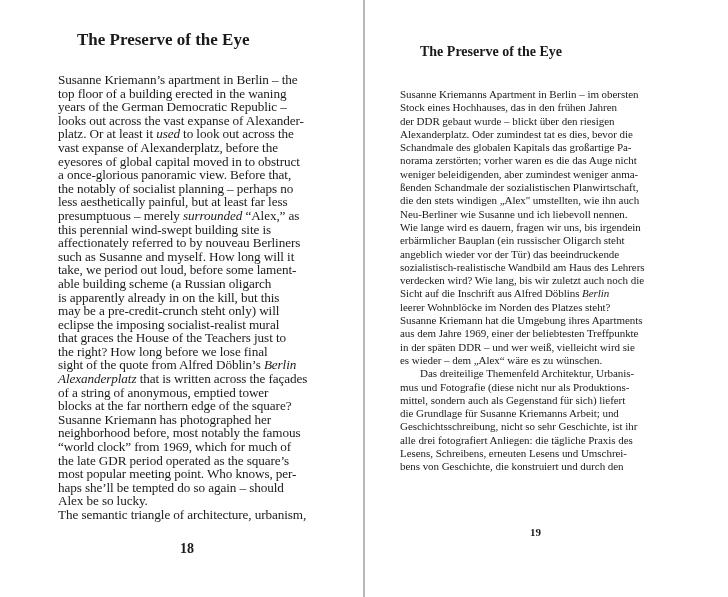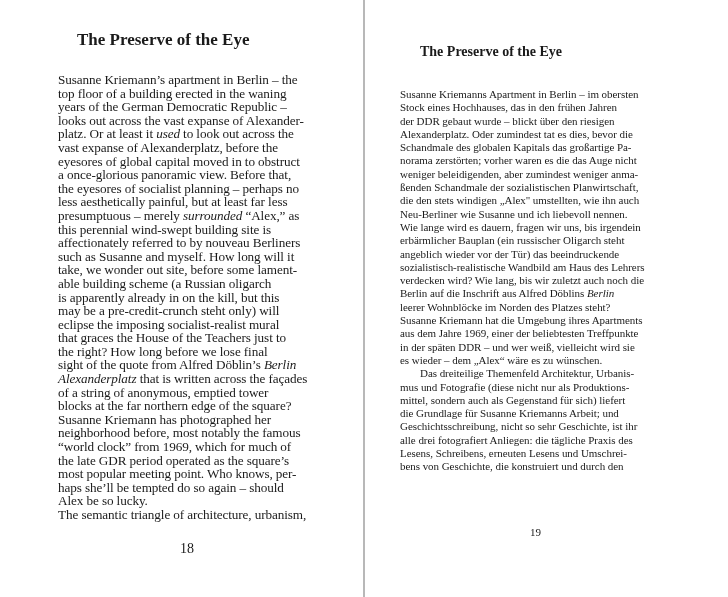--- a/index.html
+++ b/index.html
@@ -9,46 +9,46 @@
   .page-right { left: 365px; width: 363px; }
   .spine { position: absolute; left: 363px; top: 0; width: 2px; height: 597px; background: #b8b8b8; }
   .title { position: absolute; font-family: "Liberation Serif", serif; font-weight: bold; white-space: nowrap; }
   .page-left .title { left: 77px; top: 30px; font-size: 17px; }
   .page-right .title { left: 55px; top: 44px; font-size: 14px; }
   .body { position: absolute; font-family: "Liberation Serif", serif; font-weight: normal; }
   .page-left .body { left: 58px; top: 73px; width: 290px; font-size: 13.2px; line-height: 13.6px; letter-spacing: -0.1px; }
   .page-right .body { left: 35px; top: 88px; width: 310px; font-size: 11px; line-height: 13.3px; letter-spacing: -0.05px; }
   .line { display: block; white-space: nowrap; }
   .indent { padding-left: 20px; }
-  .folio { position: absolute; font-family: "Liberation Serif", serif; font-weight: normal; }
+  .folio { position: absolute; font-family: "Liberation Serif", serif; font-weight: bold; }
   .page-left .folio { left: 180px; top: 541px; font-size: 14px; }
   .page-right .folio { left: 165px; top: 526px; font-size: 11px; }
   em { font-style: italic; }
 </style>
 </head>
 <body>
 
 <div class="page page-left">
   <div class="title">The Preserve of the Eye</div>
   <div class="body" id="left-body">
       <span class="line"><span>Susanne Kriemann’s apartment in Berlin – the</span></span>
       <span class="line"><span>top floor of a building erected in the waning</span></span>
       <span class="line"><span>years of the German Democratic Republic –</span></span>
       <span class="line"><span>looks out across the vast expanse of Alexander-</span></span>
       <span class="line"><span>platz. Or at least it </span><em>used</em><span> to look out across the</span></span>
       <span class="line"><span>vast expanse of Alexanderplatz, before the</span></span>
       <span class="line"><span>eyesores of global capital moved in to obstruct</span></span>
       <span class="line"><span>a once-glorious panoramic view. Before that,</span></span>
-      <span class="line"><span>the eyesores of socialist planning – perhaps no</span></span>
+      <span class="line"><span>the notably of socialist planning – perhaps no</span></span>
       <span class="line"><span>less aesthetically painful, but at least far less</span></span>
       <span class="line"><span>presumptuous – merely </span><em>surrounded</em><span> “Alex,” as</span></span>
       <span class="line"><span>this perennial wind-swept building site is</span></span>
       <span class="line"><span>affectionately referred to by nouveau Berliners</span></span>
       <span class="line"><span>such as Susanne and myself. How long will it</span></span>
-      <span class="line"><span>take, we wonder out site, before some lament-</span></span>
+      <span class="line"><span>take, we period out loud, before some lament-</span></span>
       <span class="line"><span>able building scheme (a Russian oligarch</span></span>
       <span class="line"><span>is apparently already in on the kill, but this</span></span>
       <span class="line"><span>may be a pre-credit-crunch steht only) will</span></span>
       <span class="line"><span>eclipse the imposing socialist-realist mural</span></span>
       <span class="line"><span>that graces the House of the Teachers just to</span></span>
       <span class="line"><span>the right? How long before we lose final</span></span>
       <span class="line"><span>sight of the quote from Alfred Döblin’s </span><em>Berlin</em></span>
       <span class="line"><em>Alexanderplatz</em><span> that is written across the façades</span></span>
       <span class="line"><span>of a string of anonymous, emptied tower</span></span>
       <span class="line"><span>blocks at the far northern edge of the square?</span></span>
@@ -77,21 +77,21 @@
       <span class="line"><span>norama zerstörten; vorher waren es die das Auge nicht</span></span>
       <span class="line"><span>weniger beleidigenden, aber zumindest weniger anma-</span></span>
       <span class="line"><span>ßenden Schandmale der sozialistischen Planwirtschaft,</span></span>
       <span class="line"><span>die den stets windigen „Alex" umstellten, wie ihn auch</span></span>
       <span class="line"><span>Neu-Berliner wie Susanne und ich liebevoll nennen.</span></span>
       <span class="line"><span>Wie lange wird es dauern, fragen wir uns, bis irgendein</span></span>
       <span class="line"><span>erbärmlicher Bauplan (ein russischer Oligarch steht</span></span>
       <span class="line"><span>angeblich wieder vor der Tür) das beeindruckende</span></span>
       <span class="line"><span>sozialistisch-realistische Wandbild am Haus des Lehrers</span></span>
       <span class="line"><span>verdecken wird? Wie lang, bis wir zuletzt auch noch die</span></span>
-      <span class="line"><span>Berlin auf die Inschrift aus Alfred Döblins </span><em>Berlin</em></span>
+      <span class="line"><span>Sicht auf die Inschrift aus Alfred Döblins </span><em>Berlin</em></span>
       <span class="line"><span>leerer Wohnblöcke im Norden des Platzes steht?</span></span>
       <span class="line"><span>Susanne Kriemann hat die Umgebung ihres Apartments</span></span>
       <span class="line"><span>aus dem Jahre 1969, einer der beliebtesten Treffpunkte</span></span>
       <span class="line"><span>in der späten DDR – und wer weiß, vielleicht wird sie</span></span>
       <span class="line"><span>es wieder – dem „Alex“ wäre es zu wünschen.</span></span>
       <span class="line indent"><span>Das dreiteilige Themenfeld Architektur, Urbanis-</span></span>
       <span class="line"><span>mus und Fotografie (diese nicht nur als Produktions-</span></span>
       <span class="line"><span>mittel, sondern auch als Gegenstand für sich) liefert</span></span>
       <span class="line"><span>die Grundlage für Susanne Kriemanns Arbeit; und</span></span>
       <span class="line"><span>Geschichtsschreibung, nicht so sehr Geschichte, ist ihr</span></span>

